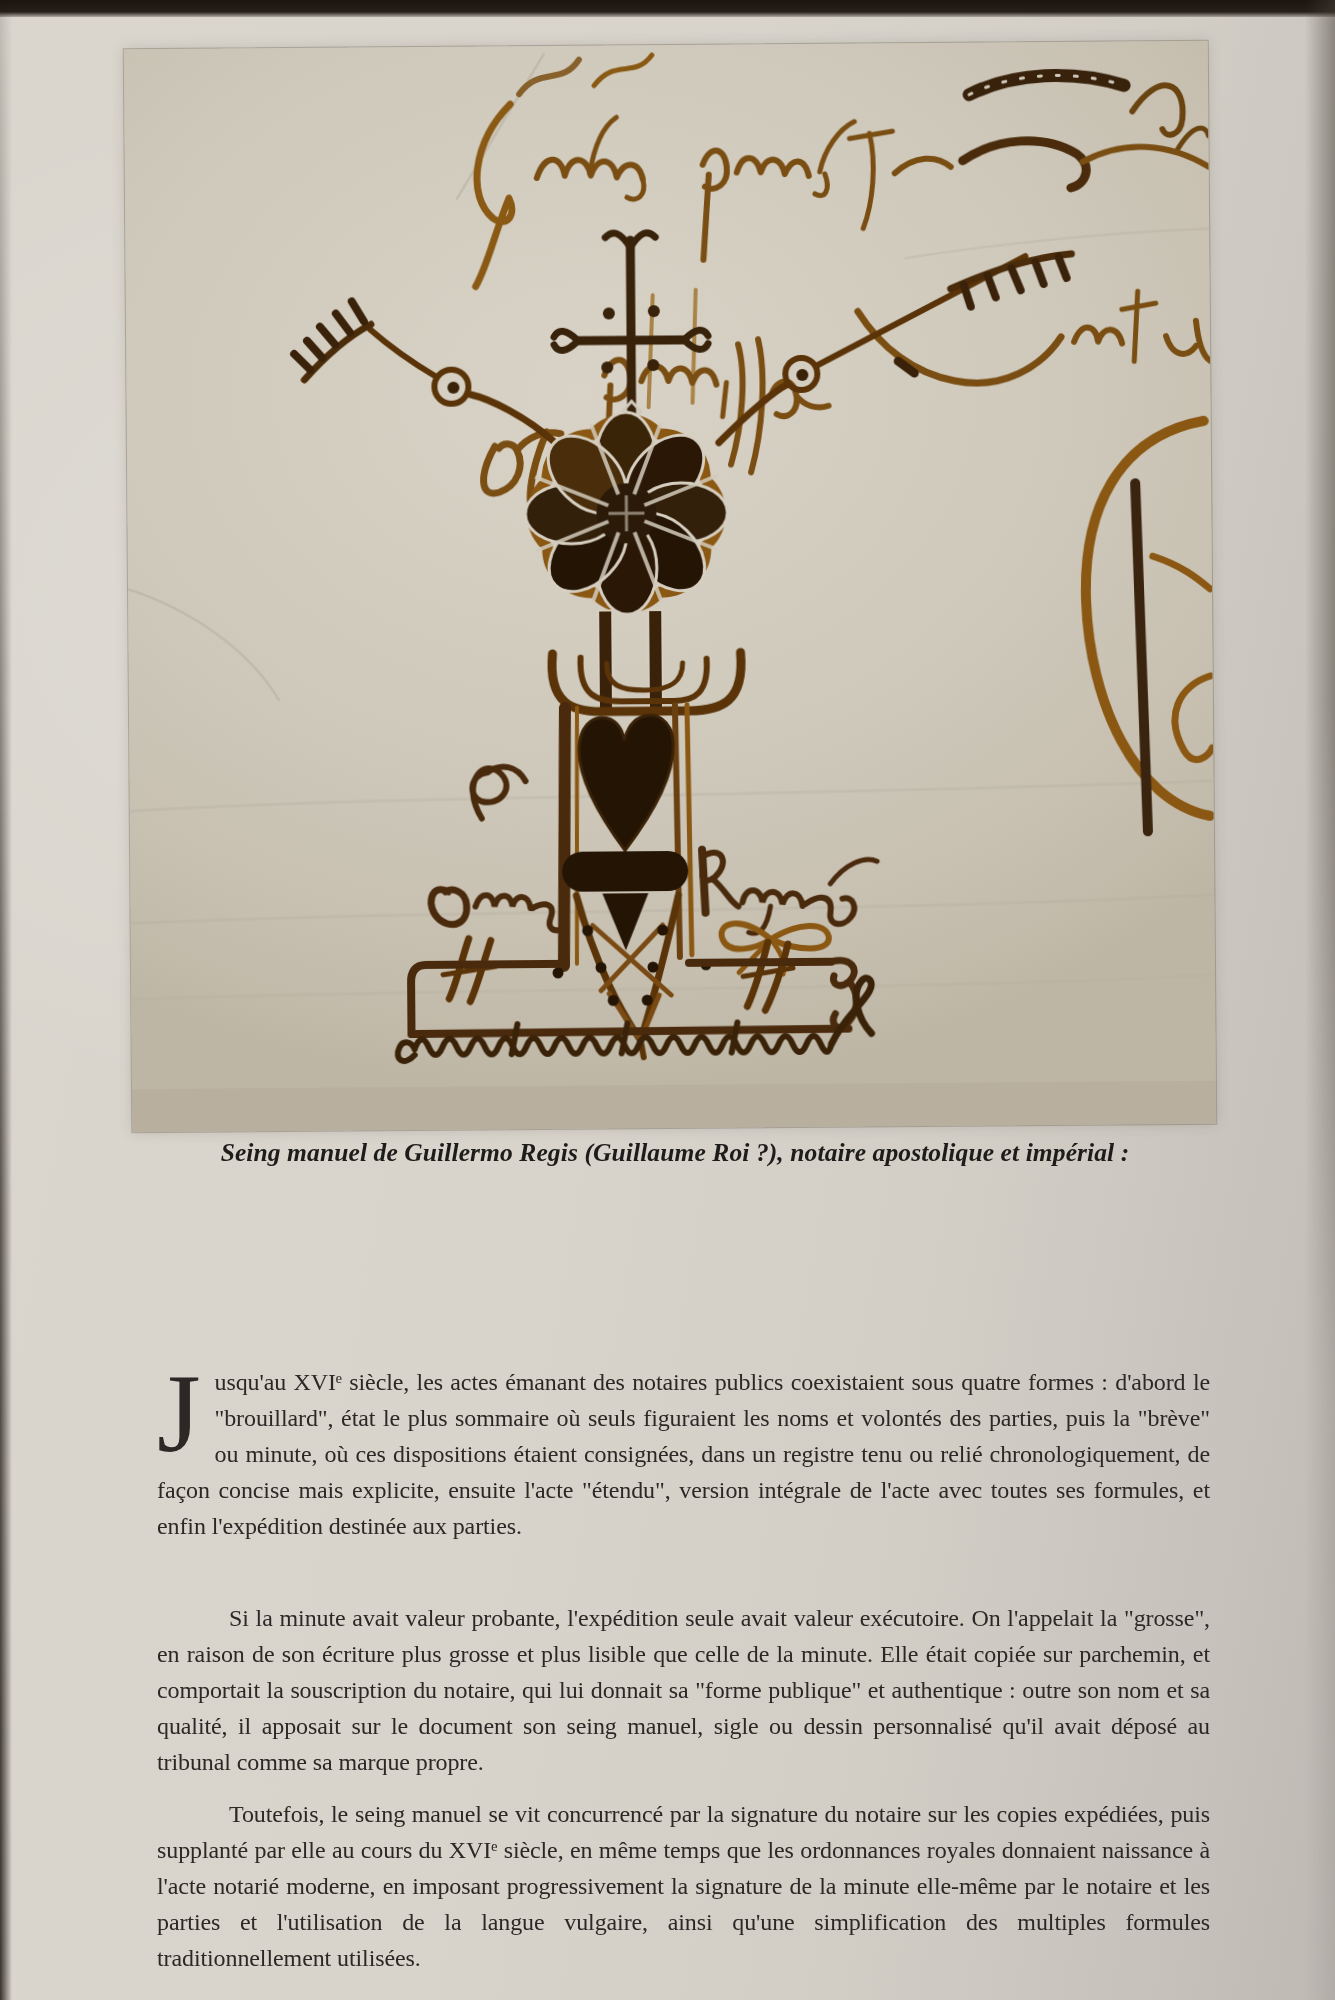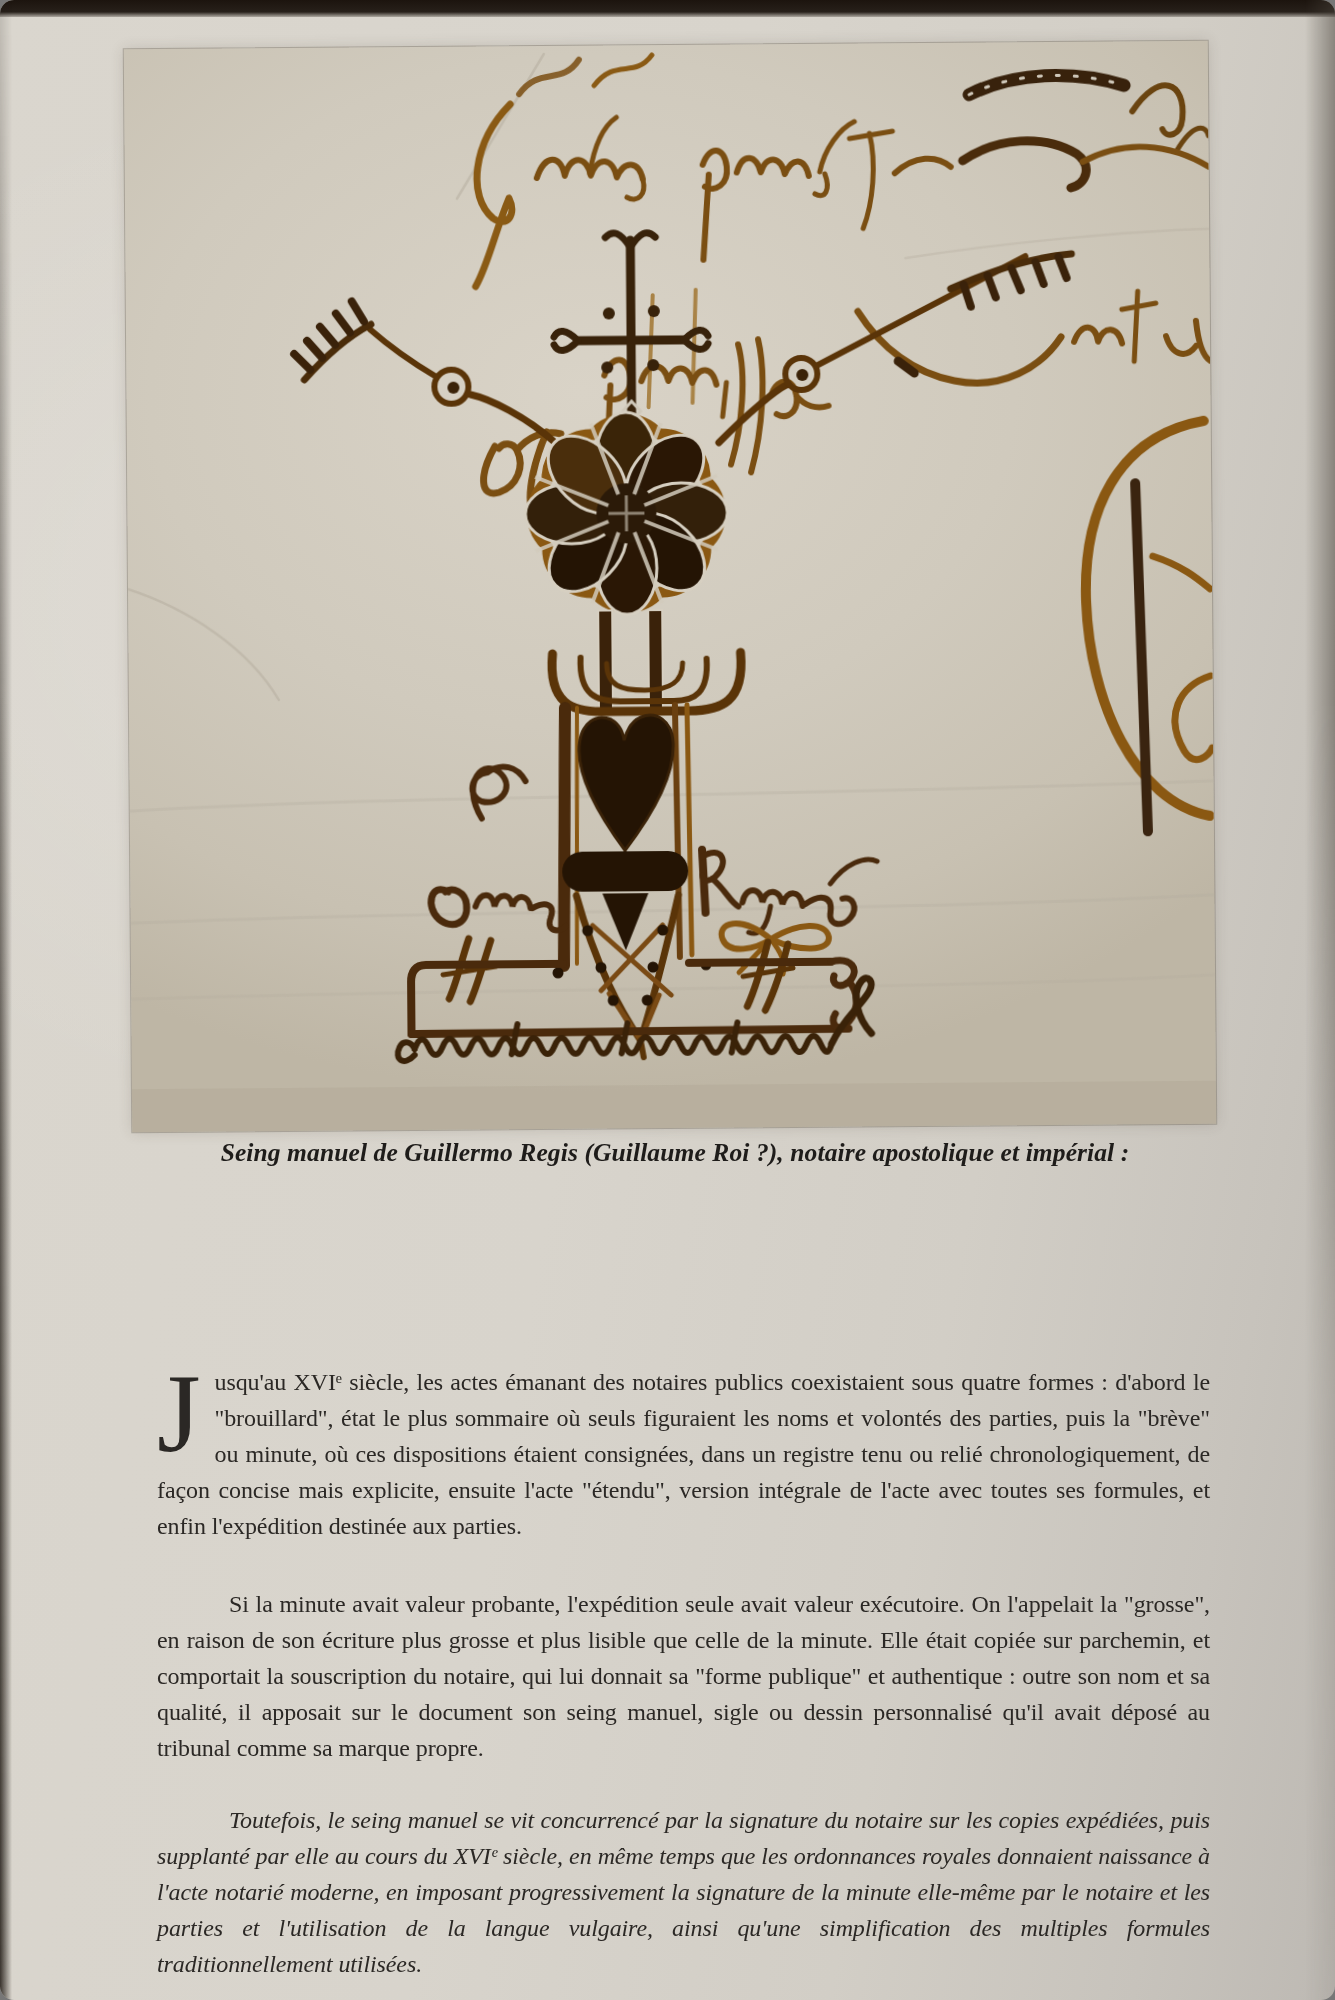--- a/index.html
+++ b/index.html
@@ -2,21 +2,20 @@
 <html><head>
 <meta charset="utf-8">
 <style>
   html,body{margin:0;padding:0;background:#777;}
   .canvas{
     position:relative;width:1335px;height:2000px;margin:0 auto;overflow:hidden;
     background:
       radial-gradient(ellipse 1200px 900px at 30% 30%, rgba(255,255,255,.18), rgba(255,255,255,0) 60%),
       linear-gradient(100deg,#dad6ce 0%,#d8d4cc 45%,#d2cec6 70%,#c7c3bc 88%,#bdb9b3 100%);
     font-family:"Liberation Serif","DejaVu Serif",serif;
-    border-radius:14px;
   }
   .frame-top{position:absolute;left:0;top:0;width:100%;height:17px;
     background:linear-gradient(to bottom,#1c140e 0%,#27201a 70%,rgba(40,32,24,.25) 100%);}
   .edge-left{position:absolute;left:0;top:0;width:12px;height:100%;
     background:linear-gradient(to right,rgba(28,22,16,.85),rgba(28,22,16,0));
     -webkit-mask-image:linear-gradient(to bottom,rgba(0,0,0,.15) 0%,rgba(0,0,0,.45) 30%,rgba(0,0,0,.8) 60%,#000 100%);
     mask-image:linear-gradient(to bottom,rgba(0,0,0,.15) 0%,rgba(0,0,0,.45) 30%,rgba(0,0,0,.8) 60%,#000 100%);}
   .edge-right{position:absolute;right:0;top:0;width:30px;height:100%;
     background:linear-gradient(to left,rgba(72,66,58,.5),rgba(72,66,58,0));
     -webkit-mask-image:linear-gradient(to bottom,#000 0%,#000 35%,rgba(0,0,0,.35) 70%,rgba(0,0,0,.2) 100%);
@@ -36,22 +35,22 @@
     position:absolute;left:128px;top:1134px;width:1094px;
     text-align:center;font-style:italic;font-weight:bold;
     font-size:25.5px;line-height:37px;color:#1e1c1a;letter-spacing:.1px;
   }
   .article{
     position:absolute;left:157px;top:1364px;width:1053px;
     font-size:24px;line-height:36px;color:#2b2825;
     text-align:justify;letter-spacing:-.1px;
   }
   .article p{margin:0;}
-  .article p.p2{margin-top:42px;text-indent:72px;}
-  .article p.p3{margin-top:36px;text-indent:72px;font-style:italic;}
+  .article p.p2{margin-top:56px;text-indent:72px;}
+  .article p.p3{margin-top:16px;text-indent:72px;}
   .dropcap{
     float:left;font-size:112px;line-height:90px;height:104px;
     padding:4px 14px 0 0;color:#2b2825;
   }
 </style>
 </head>
 <body>
 
 <div class="canvas">
   <div class="frame-top"></div>

